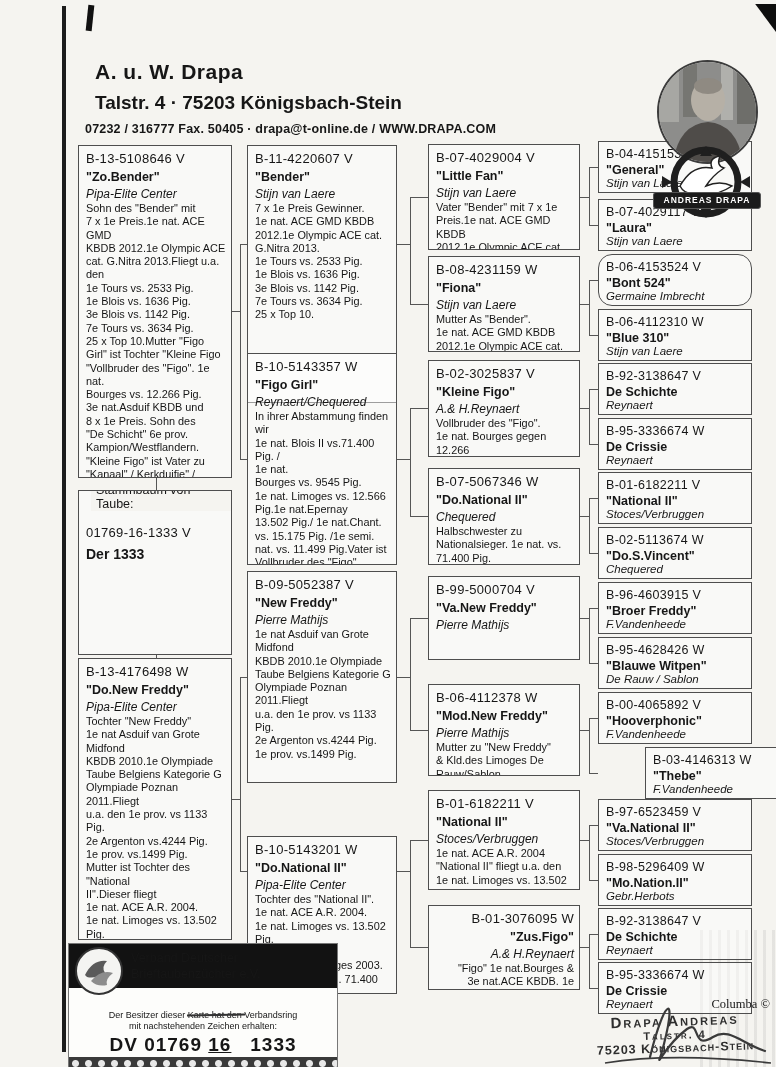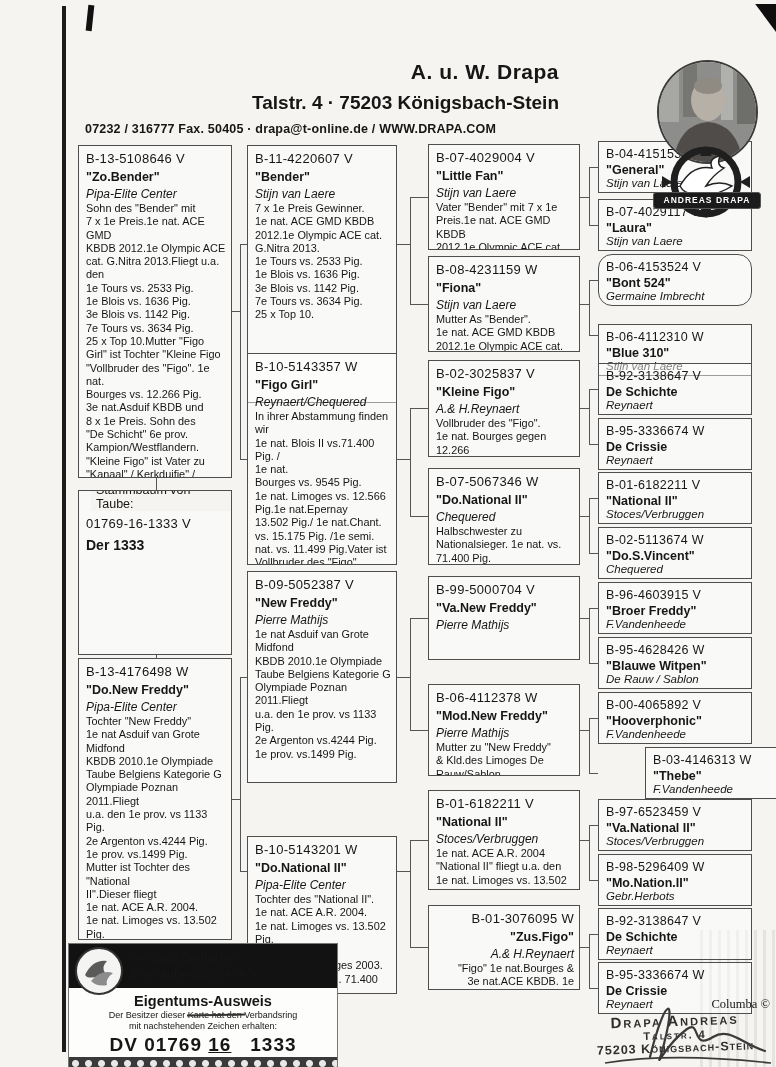--- a/index.html
+++ b/index.html
@@ -6,37 +6,37 @@
   body{width:776px;height:1067px;position:relative;background:#f5f4f0;
        font-family:"Liberation Sans",sans-serif;color:#161616;overflow:hidden;}
   
   .edge-line{position:absolute;left:62px;top:6px;width:4px;height:1046px;background:#1c1c1c;}
   .tl-mark{position:absolute;left:87px;top:5px;width:6px;height:26px;background:#111;transform:rotate(6deg);}
   .tr-mark{position:absolute;left:750px;top:4px;width:26px;height:28px;background:#0e0e0e;
            clip-path:polygon(100% 0,100% 100%,20% 0);}
   .br-smudge{position:absolute;left:700px;top:930px;width:76px;height:137px;opacity:.18;
            background:repeating-linear-gradient(90deg,#999 0 3px,transparent 3px 9px);}
   
-  .hdr{position:absolute;left:89px;top:60px;width:470px;text-align:right;}
+  .hdr{position:absolute;left:95px;top:60px;width:470px;text-align:left;}
   .hdr .owner{font-size:21px;font-weight:bold;letter-spacing:.5px;}
   .hdr .addr{font-size:19px;font-weight:bold;margin-top:8px;}
   .contact{position:absolute;left:85px;top:122px;font-size:12.5px;font-weight:bold;letter-spacing:.2px;}
   
   .pbox{position:absolute;border:1px solid #4e4e4e;background:rgba(255,255,255,.45);
         padding:5px 5px 3px 7px;box-sizing:border-box;overflow:hidden;}
   .ring{font-size:13px;letter-spacing:.3px;margin-bottom:4px;}
   .pname{font-size:12.5px;font-weight:bold;margin-bottom:3px;}
   .breeder{font-size:12px;font-style:italic;margin-bottom:1px;}
   .pbody{font-size:10.9px;line-height:1.22;white-space:pre-line;}
   .small .ring{margin-bottom:2px;font-size:12.5px;}
   .small .pname{margin-bottom:0;}
   .small .breeder{font-size:11.5px;}
   
   .legend{position:absolute;top:-8px;left:12px;background:#f5f4f0;padding:0 5px;font-size:12.5px;}
-  .subject .ring{margin-top:20px;font-size:13px;}
+  .subject .ring{margin-top:29px;font-size:13px;}
   .subject .pname{font-size:14px;margin-top:6px;}
   .cline{position:absolute;background:#555;}
   
   .photo{position:absolute;left:657px;top:60px;width:97px;height:100px;border-radius:50%;
          overflow:hidden;border:2px solid #3c3c3c;z-index:5;}
   .badge{position:absolute;left:650px;top:146px;width:112px;height:76px;z-index:6;}
   .banner{position:absolute;left:653px;top:192px;width:106px;height:15px;background:#1b1b1b;color:#fff;
           z-index:7;font-size:8.5px;font-weight:bold;text-align:center;line-height:15px;letter-spacing:1px;
           border-radius:3px;border:1px solid #555;}
   
@@ -260,21 +260,21 @@
     <div class="pbox small" style="left: 598px; top: 199px; width: 154px; height: 52px;">
       <div class="ring">B-07-4029117 W</div>
       <div class="pname">"Laura"</div>
       <div class="breeder">Stijn van Laere</div>
     </div>
     <div class="pbox small" style="left: 598px; top: 254px; width: 154px; height: 52px; border-radius: 14px;">
       <div class="ring">B-06-4153524 V</div>
       <div class="pname">"Bont 524"</div>
       <div class="breeder">Germaine Imbrecht</div>
     </div>
-    <div class="pbox small" style="left: 598px; top: 324px; width: 154px; height: 52px;">
+    <div class="pbox small" style="left: 598px; top: 309px; width: 154px; height: 52px;">
       <div class="ring">B-06-4112310 W</div>
       <div class="pname">"Blue 310"</div>
       <div class="breeder">Stijn van Laere</div>
     </div>
     <div class="pbox small" style="left: 598px; top: 363px; width: 154px; height: 52px;">
       <div class="ring">B-92-3138647 V</div>
       <div class="pname">De Schichte</div>
       <div class="breeder">Reynaert</div>
     </div>
     <div class="pbox small" style="left: 598px; top: 418px; width: 154px; height: 52px;">
@@ -361,21 +361,20 @@
 <div class="card">
   <div class="card-head"></div>
   <div class="card-logo">
     <svg width="44" height="44" viewBox="0 0 44 44">
       <path d="M8 26 Q16 10 30 12 Q24 18 28 24 Q18 30 10 28 Z" fill="#5a5a5a"></path>
       <path d="M14 32 Q24 20 36 24 Q28 30 30 36 Q20 38 14 32 Z" fill="#8c8c8c"></path>
     </svg>
   </div>
   <div class="card-org">Verband Deutscher
 Brieftaubenzüchter e.V.</div>
-  <div class="card-title">Eigentums-Ausweis</div>
   <div class="card-note">Der Besitzer dieser Karte hat den Verbandsring
 mit nachstehenden Zeichen erhalten:</div>
   <div class="strike-mark"></div>
   <div class="card-dv"><span>DV 01769 </span><span class="dv-mid">16</span><span>   1333</span></div>
   <div class="card-band"></div>
 </div>
 
 <div class="columba">Columba ©</div>
 <div class="stamp">
   <div class="s1">Drapa  Andreas</div>

